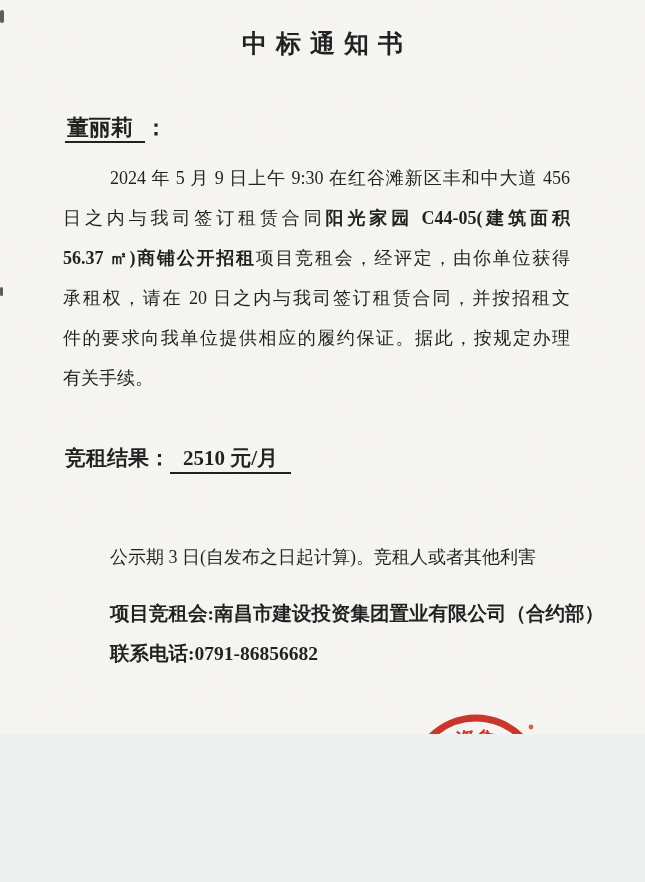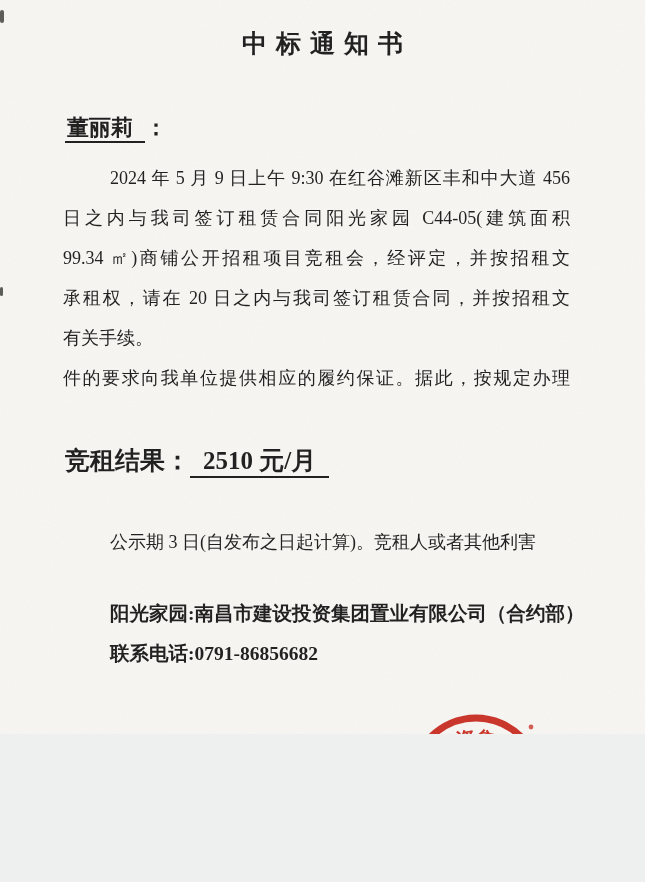--- a/index.html
+++ b/index.html
@@ -11,26 +11,26 @@
     color:var(--ink,#1d1d1d);
   }
   .title{
     position:absolute;top:27px;left:0;right:0;text-align:center;
     font-size:25px;font-weight:bold;letter-spacing:9px;text-indent:9px;
   }
   .salutation{position:absolute;top:113px;left:65px;font-size:22px;font-weight:bold;}
   .salutation .name{border-bottom:2px solid var(--ink,#1d1d1d);padding:0 12px 1px 2px;}
   .para{position:absolute;left:63px;width:507px;font-size:18px;line-height:40px;}
   .para1{top:158px;}
-  .para2{top:523px;line-height:38px;}
+  .para2{top:538px;line-height:38px;}
   .pline{max-height:40px;overflow:hidden;}
   .just{text-align:justify;text-align-last:justify;}
   .indent{text-indent:47px;}
-  .hl{font-weight:normal;border-bottom:2px solid var(--ink,#1d1d1d);padding-bottom:14px;margin-top:16px;}
-  .result{position:absolute;top:444px;left:65px;font-size:25px;font-weight:bold;}
+  .hl{font-weight:bold;border-bottom:2px solid var(--ink,#1d1d1d);padding-bottom:14px;margin-top:16px;}
+  .result{position:absolute;top:444px;left:65px;font-size:21px;font-weight:bold;}
   .result .value{border-bottom:2px solid var(--ink,#1d1d1d);padding:0 13px 2px 13px;}
   .supervisor{position:absolute;top:600px;left:110px;font-size:19.5px;font-weight:bold;}
   .phone{position:absolute;top:640px;left:110px;font-size:19.5px;font-weight:bold;text-align:center;}
   .lessor{position:absolute;top:763px;left:203px;font-size:20px;font-weight:bold;}
   .date{position:absolute;top:804px;left:352px;font-size:20px;}
   .seal{
     position:absolute;left:386px;top:700px;width:180px;height:186px;
     mix-blend-mode:multiply;opacity:.95;
   }
   .seal-ink-stroke{stroke:var(--seal,#cf2a1e);fill:none;}
@@ -50,33 +50,33 @@
   <div class="speck speck-1"></div>
   <div class="speck speck-2"></div>
 
   <div class="title">中标通知书</div>
 
   <div class="salutation"><span class="name">董丽莉</span><span>：</span></div>
 
   <div class="para para1">
     <div class="pline just indent">2024 年 5 月 9 日上午 9:30 在红谷滩新区丰和中大道 456</div>
     <div class="pline just"><span>日之内与我司签订租赁合同</span><span class="hl">阳光家园 C44-05(建筑面积</span></div>
-    <div class="pline just"><span class="hl">99.34 ㎡)商铺公开招租</span><span>项目竞租会，经评定，并按招租文</span></div>
+    <div class="pline just"><span class="hl">56.37 ㎡)商铺公开招租</span><span>项目竞租会，经评定，由你单位获得</span></div>
     <div class="pline just">承租权，请在 20 日之内与我司签订租赁合同，并按招租文</div>
+    <div class="pline just">件的要求向我单位提供相应的履约保证。据此，按规定办理</div>
     <div class="pline">有关手续。</div>
-    <div class="pline just">件的要求向我单位提供相应的履约保证。据此，按规定办理</div>
   </div>
 
   <div class="result"><span>竞租结果：</span><span class="value">2510 元/月</span></div>
 
   <div class="para para2">
     <div class="pline indent">公示期 3 日(自发布之日起计算)。竞租人或者其他利害</div>
   </div>
 
-  <div class="supervisor">阳光家园:南昌市建设投资集团置业有限公司（合约部）</div>
+  <div class="supervisor">项目竞租会:南昌市建设投资集团置业有限公司（合约部）</div>
 
   <div class="phone">联系电话:0791-86856682</div>
 
   <div class="lessor"><span>招租人：</span><span>南昌市建设投资集团置业有限公司</span></div>
 
   <div class="date">2024 年 5 月 9 日</div>
 
   <svg class="seal" viewBox="0 0 180 186">
     <ellipse class="seal-ink-stroke" cx="90" cy="93" rx="68" ry="75" stroke-width="7"></ellipse>
     <polygon class="seal-ink-fill" points="83.3,70.9 93.8,86.2 111.8,81.8 100.5,96.5 110.2,112.4 92.7,106.1 80.7,120.3 81.2,101.7 64.0,94.6 81.8,89.4"></polygon>

